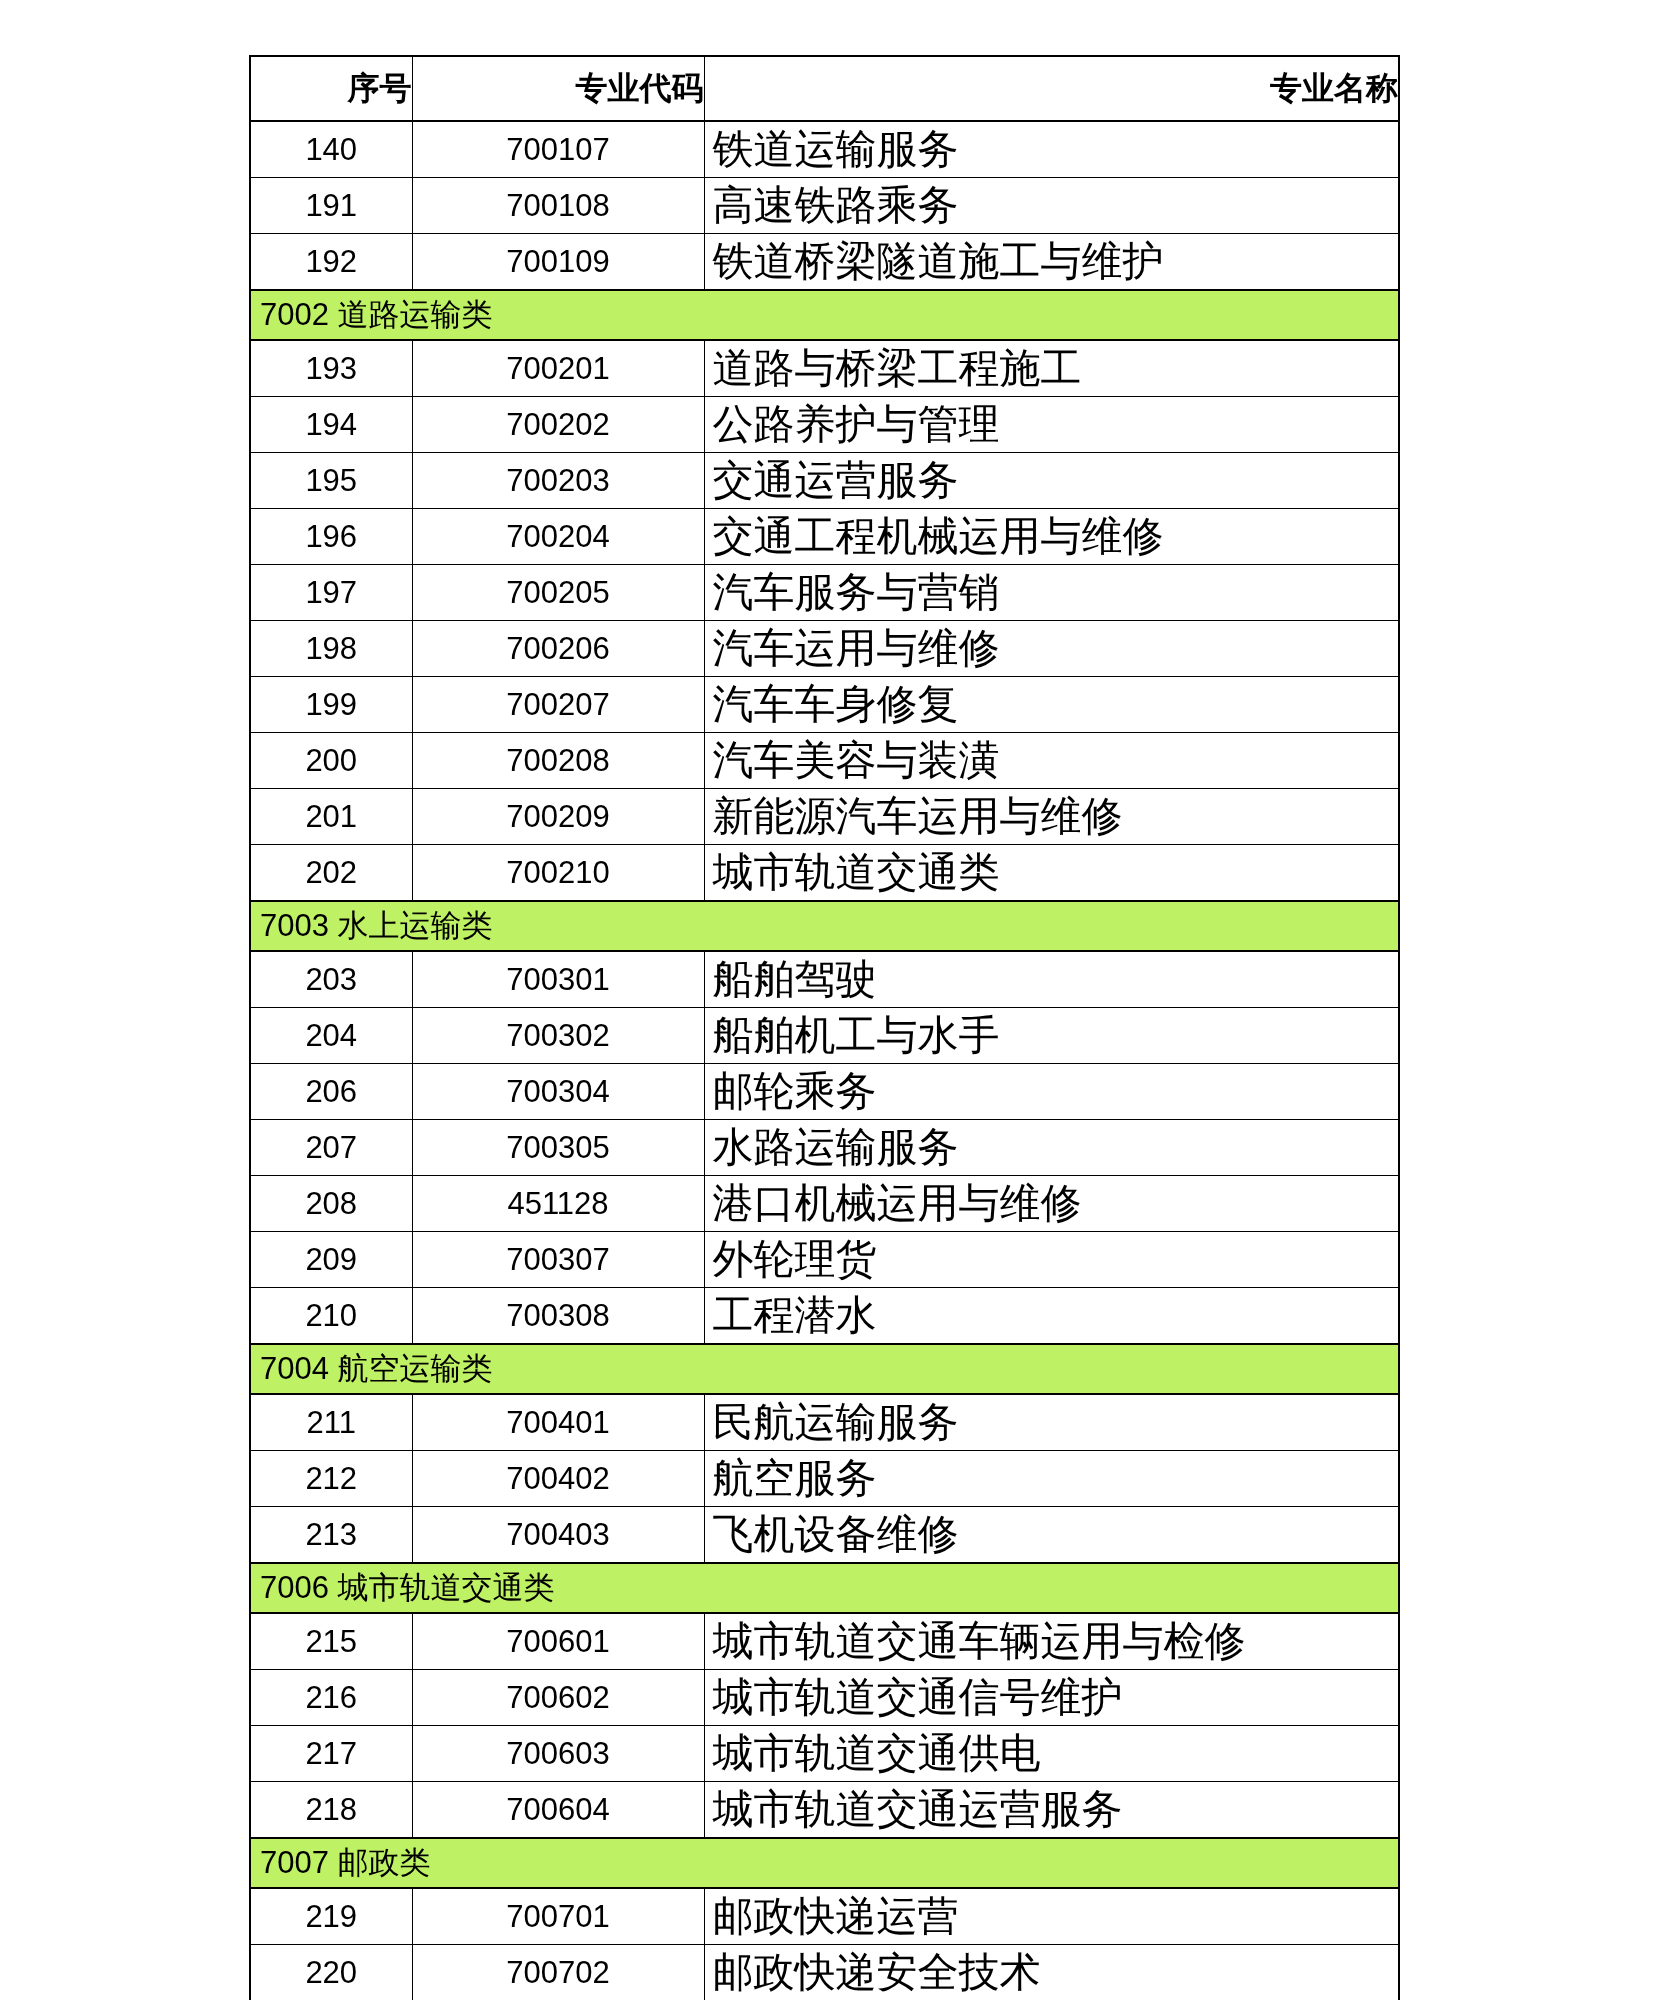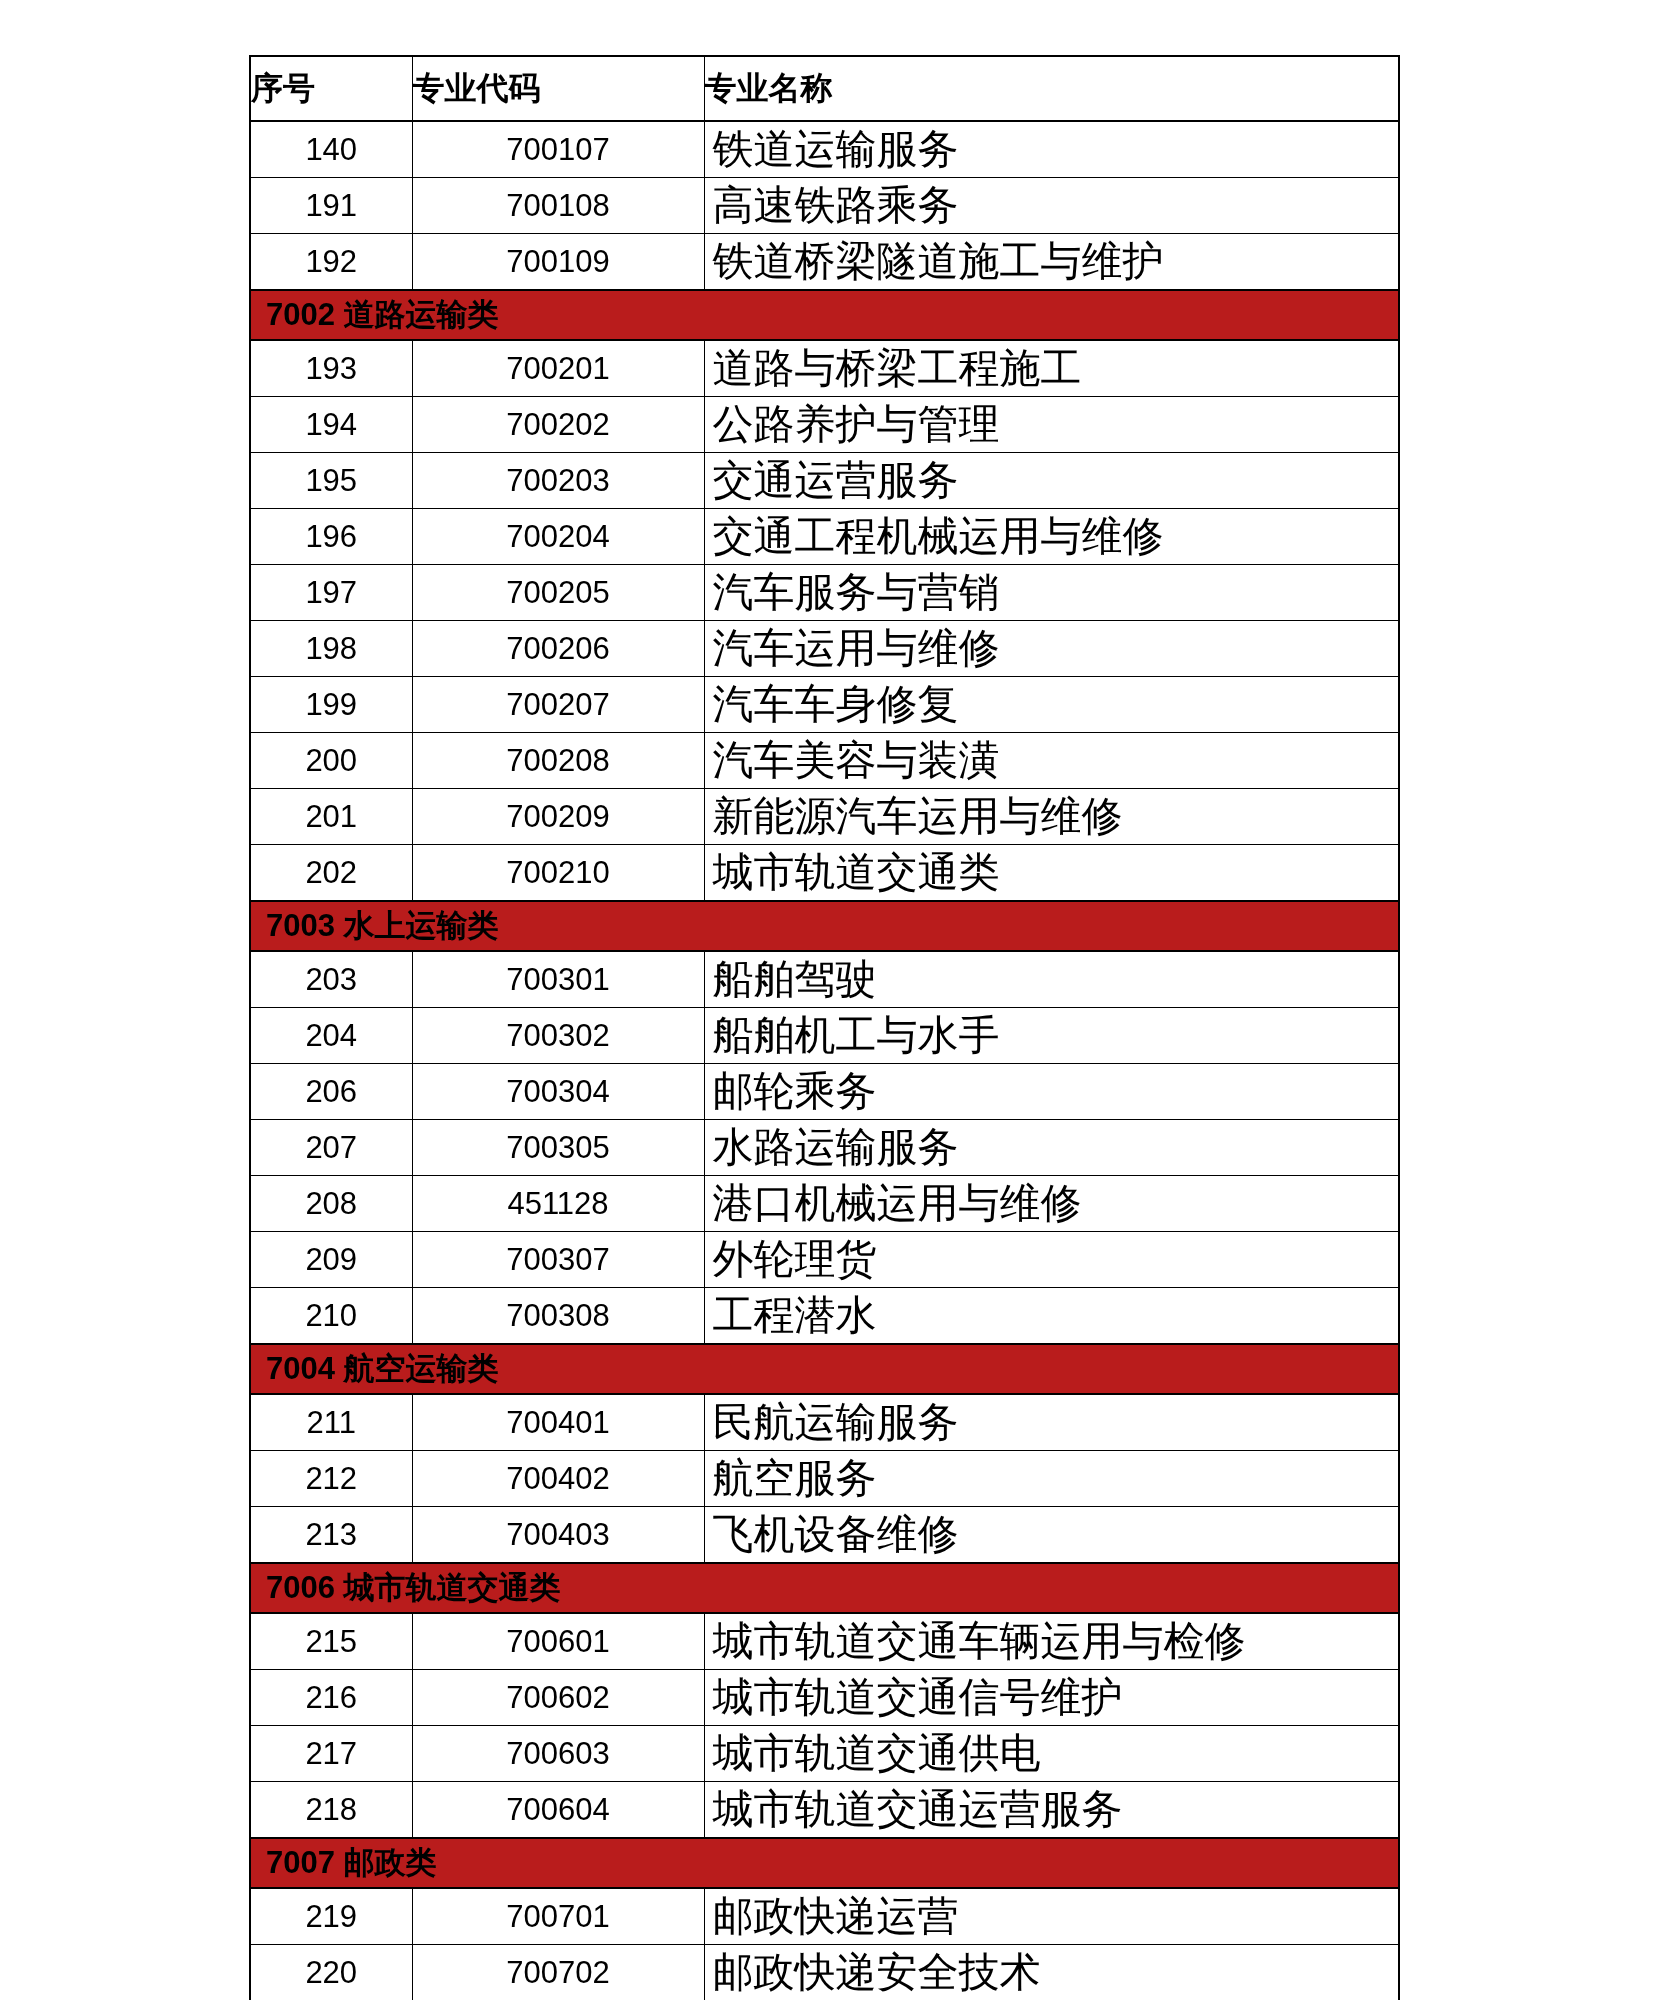--- a/index.html
+++ b/index.html
@@ -32,21 +32,21 @@
     border: 1px solid #000000;
     padding: 0;
     overflow: hidden;
     white-space: nowrap;
   }
   
   table.majors thead th {
     height: 63px;
     font-size: 32px;
     font-weight: bold;
-    text-align: left;
+    text-align: right;
     vertical-align: middle;
     border-bottom: 2px solid #000000;
     font-family: "Liberation Sans", sans-serif;
     margin-left: 36px;
   }
   
   table.majors tbody tr {
     height: 50px;
   }
   table.majors td.c-serial,
@@ -58,26 +58,26 @@
   }
   table.majors td.c-name {
     text-align: left;
     vertical-align: middle;
     font-size: 41px;
     padding-left: 8px;
     font-family: "Liberation Serif", serif;
   }
   
   table.majors tr.section-row td {
-    background: #b91c1c;
+    background: #bef264;
     font-size: 31px;
-    font-weight: bold;
+    font-weight: normal;
     text-align: left;
     vertical-align: middle;
-    padding-left: 15px;
+    padding-left: 9px;
     border-top: 2px solid #000000;
     border-bottom: 2px solid #000000;
     font-family: "Liberation Sans", sans-serif;
   }
 </style>
 </head>
 <body>
 
 <div class="page">
   <div class="table-wrap">

